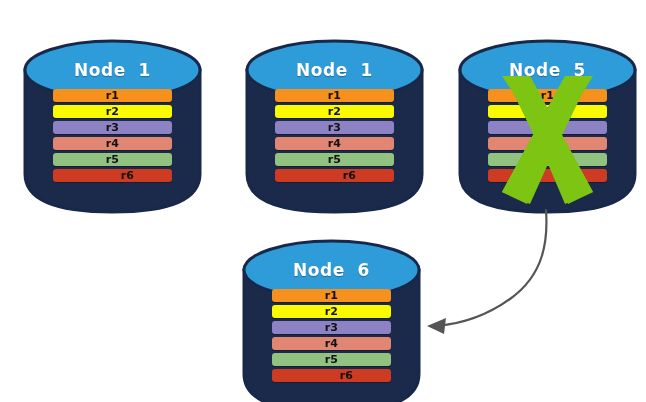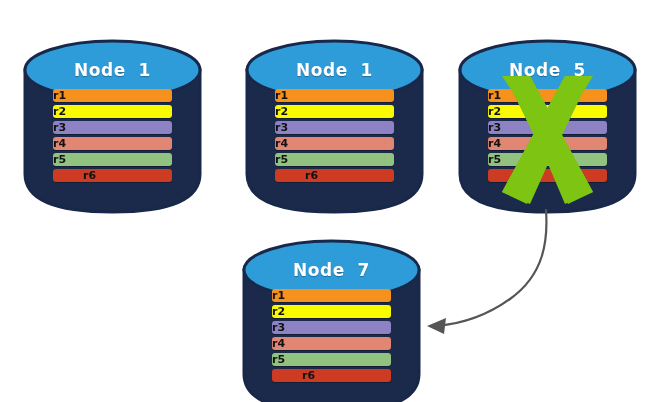--- a/index.html
+++ b/index.html
@@ -49,20 +49,21 @@
     flex-direction: column;
   }
   .row {
     height: 13px;
     border-radius: 3px;
     margin-bottom: 3px;
     position: relative;
     box-shadow: 0 1px 0 rgba(0,0,0,0.28);
     display: flex;
     align-items: center;
+    justify-content: center;
   }
   .row:last-child { margin-bottom: 0; padding-left: 30px; }
   .row-label {
     font-size: 11px;
     font-weight: bold;
     color: #111111;
     line-height: 1;
     letter-spacing: 0.2px;
   }
   .cross-overlay {
@@ -173,21 +174,21 @@
         <polygon points="135,42 107,42 44,158 72,170 90,130 124,60"></polygon>
       </g>
     </svg>
   </div>
 
   <div class="node" id="node-4" style="left:242px; top:210px; width:179px; height:180px;">
     <svg class="node-svg" width="179" height="180" viewBox="0 0 179 180">
       <path d="M2,36 L2,140 Q2,178 89.5,178 Q177,178 177,140 L177,36 Z" fill="#1B2A4A" stroke="#18284A" stroke-width="3"></path>
       <ellipse cx="89.5" cy="36" rx="87.5" ry="29" fill="#2E9CD8" stroke="#18284A" stroke-width="3"></ellipse>
     </svg>
-    <div class="node-title" style="top:26px;">Node  7</div>
+    <div class="node-title" style="top:26px;">Node  6</div>
     <div class="rows" style="left:30px; top:55px; width:119px;">
       <div class="row" style="background:#F6911E;">
         <span class="row-label">r1</span>
       </div>
       <div class="row" style="background:#FAFB00;">
         <span class="row-label">r2</span>
       </div>
       <div class="row" style="background:#8D83C4;">
         <span class="row-label">r3</span>
       </div>

